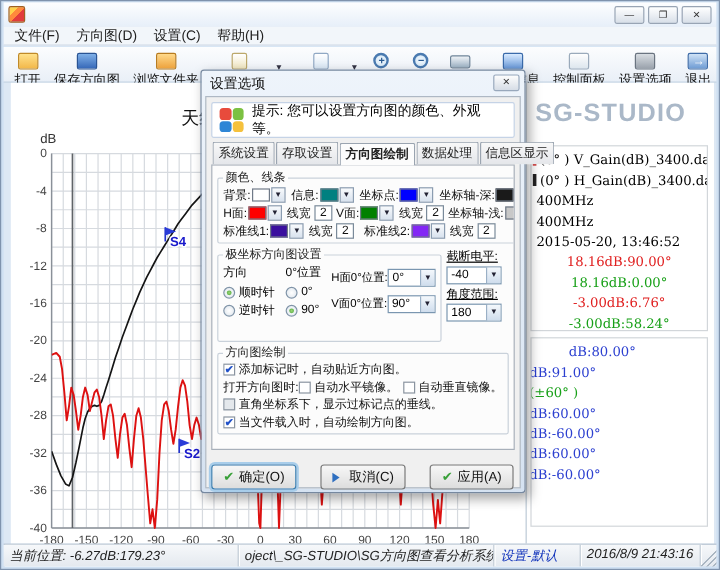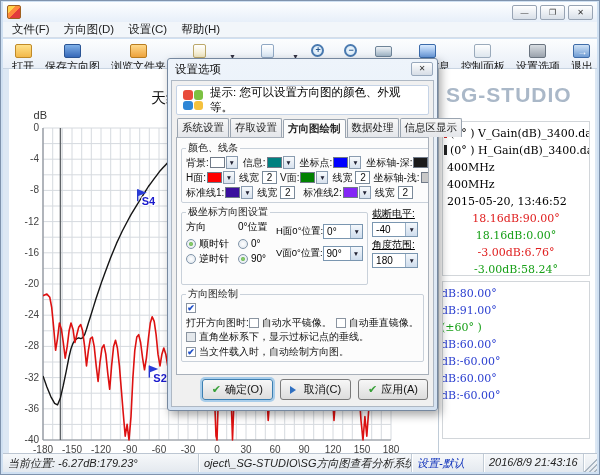--- a/index.html
+++ b/index.html
@@ -116,21 +116,21 @@
     font-size:6.5px;display:flex;align-items:center;justify-content:center;margin-left:2px;color:#223;}
   .w40{width:40px;}  .w46{width:46px;}
   .rightcol{font-size:10px;flex:1 1 auto;padding-top:1px;white-space:nowrap;}
   .rlab{margin:1px 0 1px;text-decoration:underline;}
   fieldset.draw .dline{height:14.5px;display:flex;align-items:center;font-size:10px;white-space:nowrap;
     overflow:hidden;color:#111;}
   .cb{width:10px;height:10px;border:1px solid #8a94a0;background:#fff;margin-right:3px;font-size:9px;
     line-height:9px;text-align:center;color:#2050c8;font-weight:bold;flex:0 0 auto;}
   .cb.checked::before{content:"✔";}
   .cb.dim{background:#e4e8ec;}
-  .btnrow{display:flex;justify-content:flex-end;gap:7px;margin-top:4px;padding-right:1px;}
+  .btnrow{display:flex;justify-content:space-between;gap:7px;margin-top:12px;padding-right:1px;}
   .dbtn{height:21px;padding:0 9px;font-size:11px;display:inline-flex;align-items:center;gap:4px;
     border:1px solid #7a7a7a;border-radius:3px;background:linear-gradient(#f7f7f7,#dddddd);
     font-family:"Liberation Sans",sans-serif;color:#111;}
   .dbtn.focus{border-color:#3c7fb1;box-shadow:0 0 0 2px #a8cdea;}
   .bic.check::before{content:"✔";color:#38a038;font-size:11px;}
   .bic.arrowr{width:0;height:0;border:4px solid transparent;border-left:6px solid #2f6fc0;display:inline-block;}
 </style>
 </head>
 <body>
 
@@ -275,21 +275,21 @@
           <div class="fline"><span class="fbar" style="background: rgb(34, 34, 34);"></span><span>(0° ) H_Gain(dB)_3400.dat</span></div>
           <div>400MHz</div>
           <div>400MHz</div>
           <div>2015-05-20, 13:46:52</div>
           <div class="ival" style="color: rgb(224, 32, 32);">18.16dB:90.00°</div>
           <div class="ival" style="color: rgb(24, 160, 24);">18.16dB:0.00°</div>
           <div class="ival" style="color: rgb(224, 32, 32);">-3.00dB:6.76°</div>
           <div class="ival" style="color: rgb(24, 160, 24);">-3.00dB:58.24°</div>
         </div>
       <div class="ibox ibox2" id="ibox2">
-          <div class="bval" style="color: rgb(43, 63, 208);">dB:80.00°</div>
+          <div class="bval" style="color: rgb(43, 63, 208); padding-left: 33px;">dB:80.00°</div>
           <div class="bval" style="color: rgb(43, 63, 208);">dB:91.00°</div>
           <div class="bval" style="color: rgb(24, 160, 24);">(±60° )</div>
           <div class="bval" style="color: rgb(43, 63, 208);">dB:60.00°</div>
           <div class="bval" style="color: rgb(43, 63, 208);">dB:-60.00°</div>
           <div class="bval" style="color: rgb(43, 63, 208);">dB:60.00°</div>
           <div class="bval" style="color: rgb(43, 63, 208);">dB:-60.00°</div>
         </div>
     </div>
   </div>
 
@@ -429,20 +429,21 @@
                 <span>180</span>
                 <span class="arr">▼</span>
               </span>
           </div>
         </div>
 
         <fieldset class="fs draw">
           <legend>方向图绘制</legend>
           <div class="dline">
               <span class="cb checked"></span>
+              <span>添加标记时，自动贴近方向图。</span>
             </div>
           <div class="dline">
             <span style="margin-right:0">打开方向图时:</span>
             <span class="cb"></span>
               <span style="margin-right:4px">自动水平镜像。</span>
             <span class="cb"></span>
               <span>自动垂直镜像。</span>
           </div>
           <div class="dline">
               <span class="cb dim"></span>

